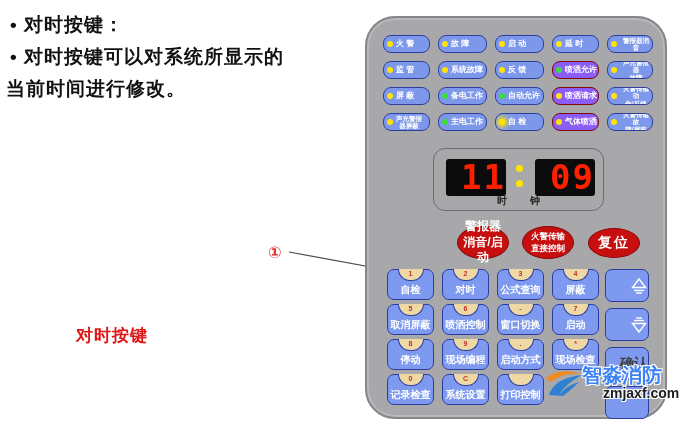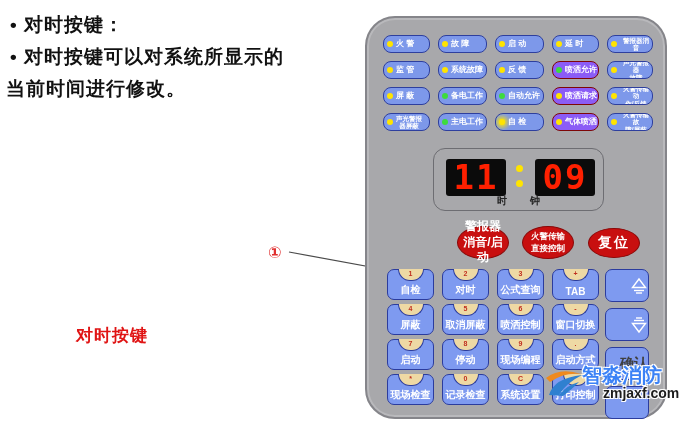--- a/index.html
+++ b/index.html
@@ -25,21 +25,21 @@
   .pill-t{white-space:pre-line;line-height:1.05;}
   .pill-t.sm{font-size:6.5px;line-height:1.15;letter-spacing:0;}
   .dot{width:6px;height:6px;border-radius:50%;flex:0 0 6px;}
   .dot.y{background:#ffe400;}
   .dot.g{background:#3ddb3d;}
   .dot.glow{box-shadow:0 0 5px 2.5px rgba(255,228,0,.95);}
   
   .clock{position:absolute;left:66px;top:130px;width:169px;height:61px;border:1.5px solid #6d6d72;border-radius:12px;}
   .digit-box{position:absolute;top:10px;width:60px;height:37px;background:#0b0b0b;border-radius:3px;
              color:#ff2000;font-family:"DejaVu Sans Mono","Liberation Mono",monospace;font-weight:bold;
-             font-size:34px;line-height:37px;text-align:center;letter-spacing:2px;}
+             font-size:34px;line-height:37px;text-align:right;letter-spacing:2px;}
   .hh{left:12px;} .mm{left:101px;}
   .cdot{position:absolute;left:82px;width:7px;height:7px;border-radius:50%;background:#ffe400;}
   .cd1{top:16px;} .cd2{top:31px;}
   .clock-cap{position:absolute;left:0;right:0;bottom:2px;text-align:center;font-size:10px;font-weight:bold;
              color:#222;word-spacing:20px;}
   
   .oval{position:absolute;background:#c80f0f;border:1px solid #8a0808;border-radius:50%;color:#fff;
         font-weight:bold;display:flex;align-items:center;justify-content:center;text-align:center;
         white-space:pre-line;}
   .ov1{left:23px;top:210px;width:50px;height:28px;font-size:15px;letter-spacing:2px;}
@@ -199,26 +199,20 @@
           <span class="notch">
             <span class="knum">2</span>
           </span>
           <span class="klab">对时</span>
         </div>
       <div class="key">
           <span class="notch">
             <span class="knum">3</span>
           </span>
           <span class="klab">公式查询</span>
-        </div>
-      <div class="key">
-          <span class="notch">
-            <span class="knum">+</span>
-          </span>
-          <span class="klab">TAB</span>
         </div>
 
       <div class="key">
           <span class="notch">
             <span class="knum">4</span>
           </span>
           <span class="klab">屏蔽</span>
         </div>
       <div class="key">
           <span class="notch">

